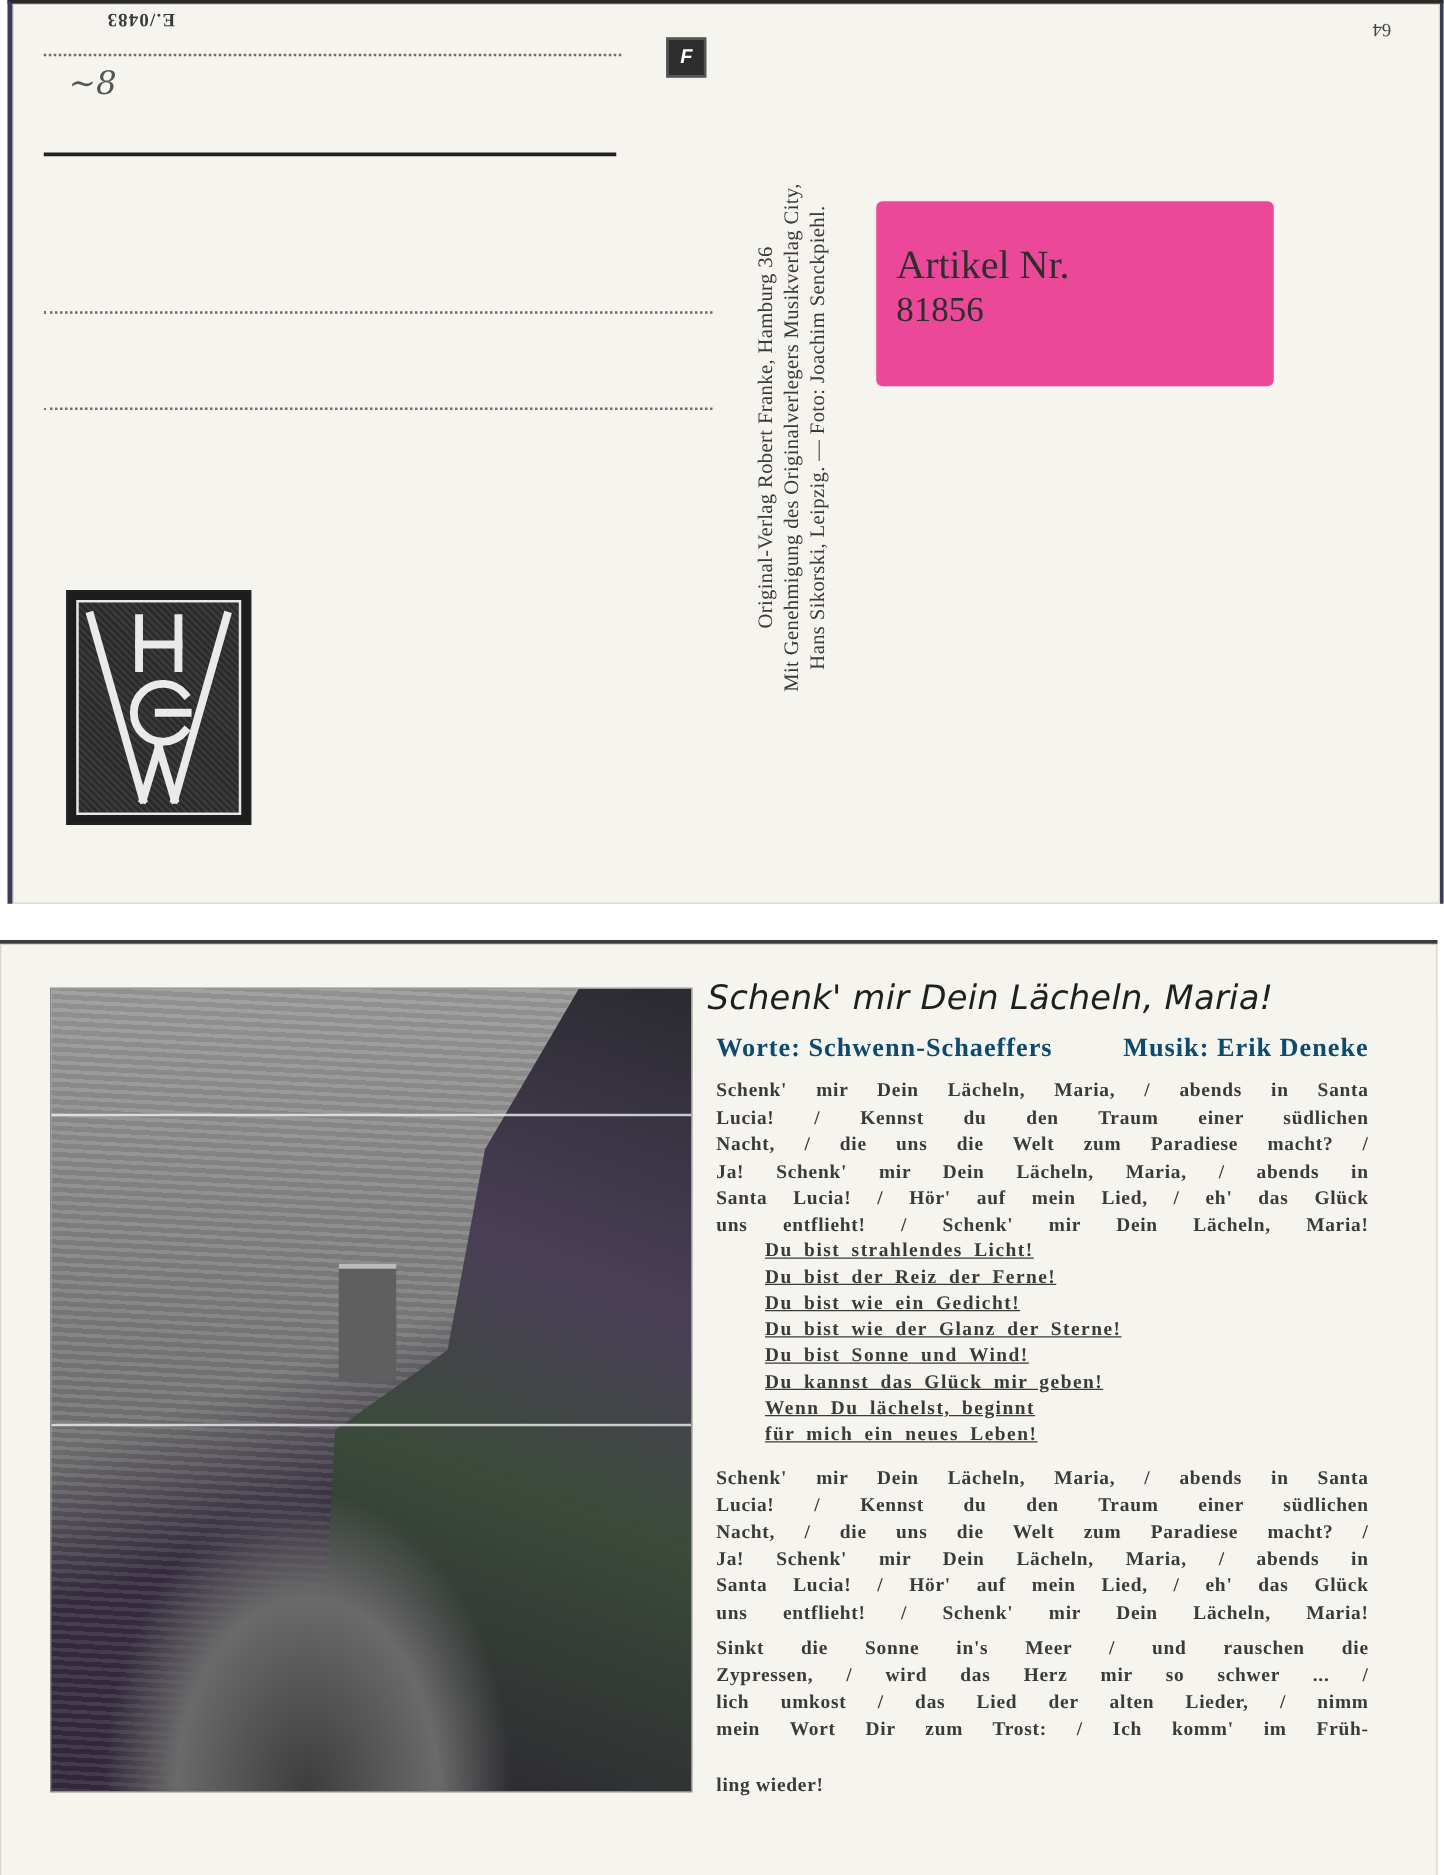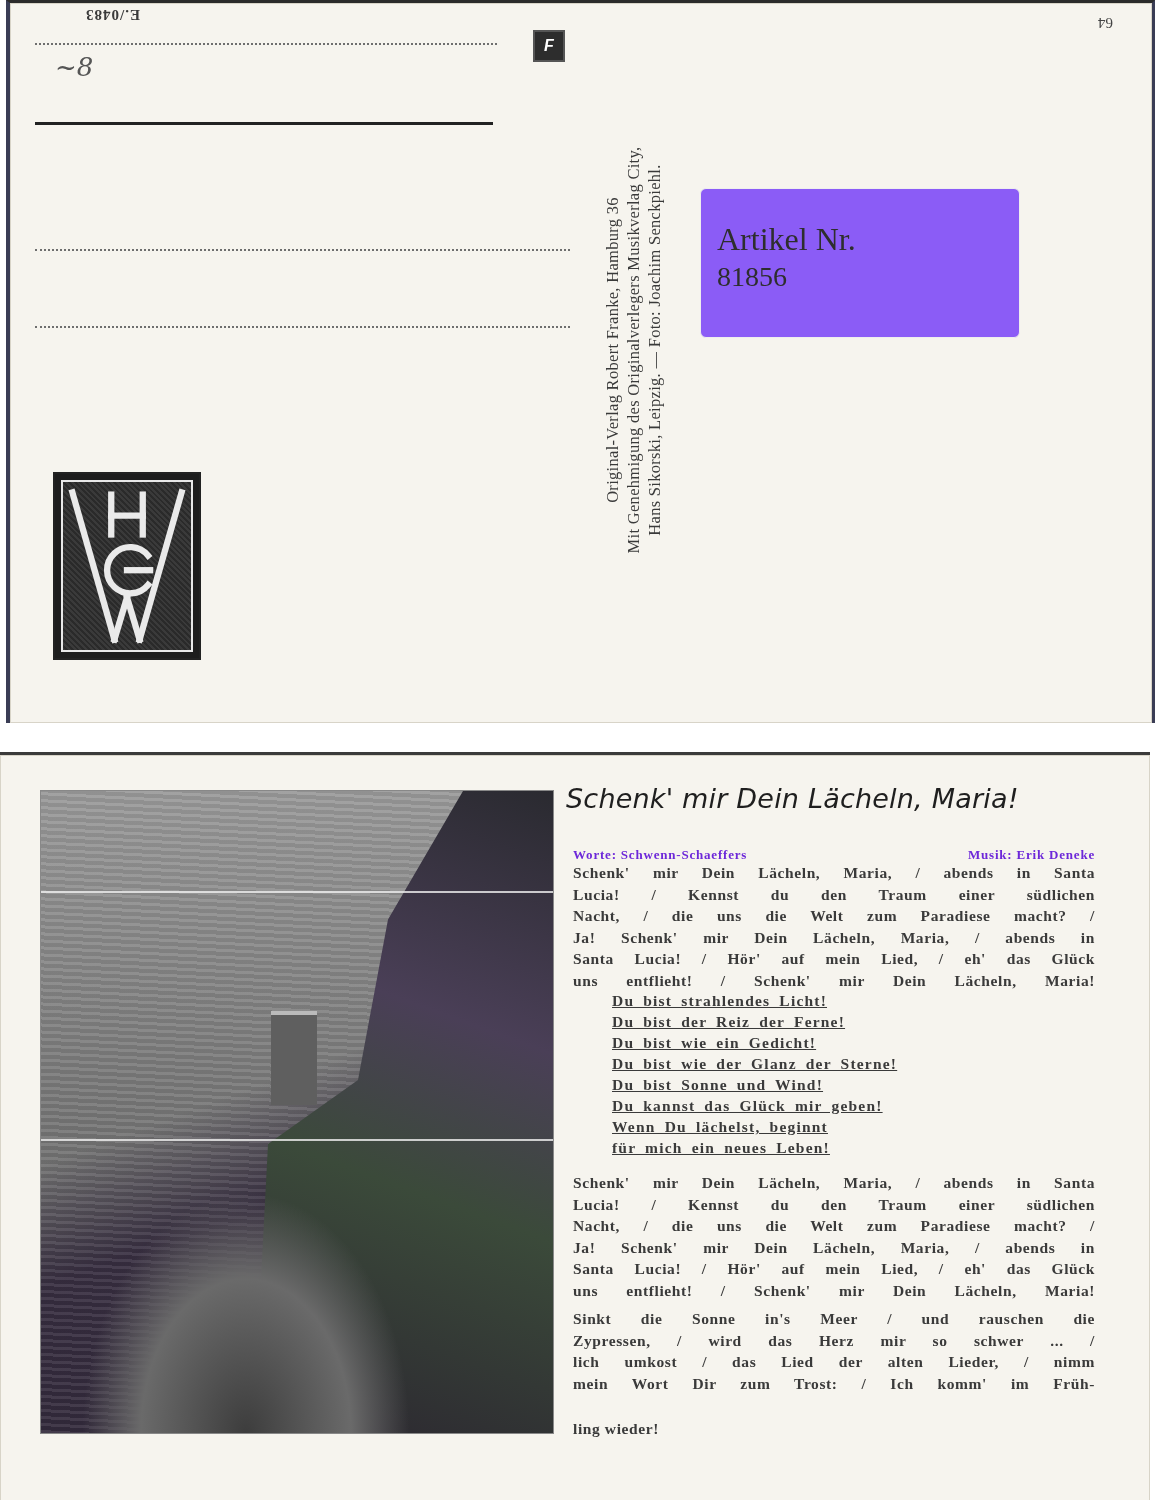--- a/index.html
+++ b/index.html
@@ -29,21 +29,21 @@
   }
   .publisher {
     position:absolute; left:598px; top:40px; width:70px; height:620px;
   }
   .publisher .inner {
     position:absolute; left:50%; top:50%;
     width:620px; transform:translate(-50%,-50%) rotate(-90deg);
     text-align:center; font-size:16.5px; line-height:21px; color:#3a3a3a; letter-spacing:0.3px;
   }
   .article-box {
-    position:absolute; left:700px; top:188px; width:318px; height:148px; background:#8b5cf6;
+    position:absolute; left:700px; top:160px; width:318px; height:148px; background:#ec4899;
     border:1px solid #eeeeee; border-radius:6px;text-decoration:underline;
   }
   .article-box .l1 { position:absolute; left:16px; top:32px; font-size:32px; color:#2e2e2e; }
   .article-box .l2 { position:absolute; left:16px; top:72px; font-size:28px; color:#2e2e2e; }
   .hgw-logo {
     position:absolute; left:53px; top:472px; width:148px; height:188px; background:#1d1d1d;
     border:2px solid #222; box-sizing:border-box; padding:6px;
   }
   .hgw-logo .frame { width:100%; height:100%; border:2px solid #e8e8e8; box-sizing:border-box;
     background: repeating-linear-gradient(45deg,#3a3a3a 0 2px,#2a2a2a 2px 4px); }
@@ -62,21 +62,21 @@
   .photo .cliff { position:absolute; right:0; top:0; width:300px; height:100%;
     background: linear-gradient(200deg,#2a2a30 0%,#4a3f57 35%,#3b4a3a 60%,#2b2630 100%);
     clip-path: polygon(70% 0, 100% 0, 100% 100%, 0 100%, 5% 55%, 35% 45%, 45% 20%); }
   .photo .tower { position:absolute; left:230px; top:220px; width:46px; height:90px; background:#5f5f5f;
     border-top:4px solid #bbb; }
   .photo .agave { position:absolute; left:40px; top:400px; width:330px; height:242px;
     background: radial-gradient(ellipse at 50% 100%, #3d3d3d 0%, #6a6a6a 45%, rgba(0,0,0,0) 70%); }
   .photo .seam { position:absolute; left:0; width:100%; height:2px; background:#f0f0f0; opacity:.8; }
 
   .song-title { position:absolute; left:566px; top:783px; font-family:"DejaVu Sans", sans-serif; font-style:italic; font-size:27px; color:#1f1f1f; letter-spacing:0.2px; }
-  .credits { position:absolute; left:573px; top:826px; width:522px; font-size:13px; font-weight:bold; color:#6d28d9; display:flex; justify-content:space-between; letter-spacing:0.8px;margin-top:21px; }
+  .credits { position:absolute; left:573px; top:826px; width:522px; font-size:21px; font-weight:bold; color:#0c4a6e; display:flex; justify-content:space-between; letter-spacing:0.8px; }
   .verse { position:absolute; left:573px; width:522px; font-size:15.5px; line-height:21.5px; font-weight:bold; color:#3a3a3a; text-align:justify; letter-spacing:0.6px; }
   .verse .ln { display:block; text-align-last:justify; white-space:nowrap; }
   .verse .ln.last { text-align-last:left;margin-top:24px; }
   .chorus { position:absolute; left:612px; top:990px; font-size:15.5px; line-height:21px; font-weight:bold; color:#3a3a3a; letter-spacing:1.2px; word-spacing:4px;text-decoration:underline; }
   .chorus .ln { display:block; }
 </style>
 </head>
 <body>
 
 <div class="card" id="card-back"></div>

